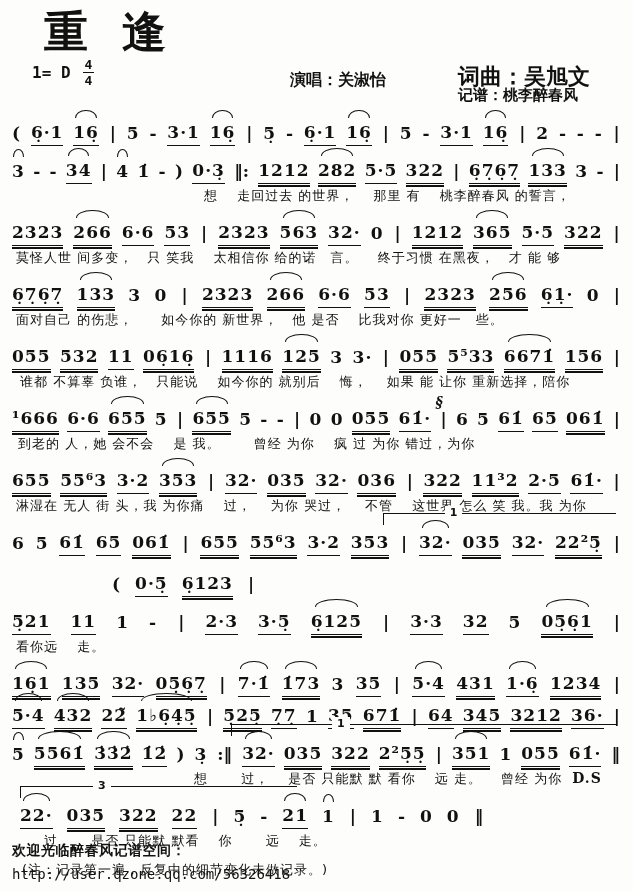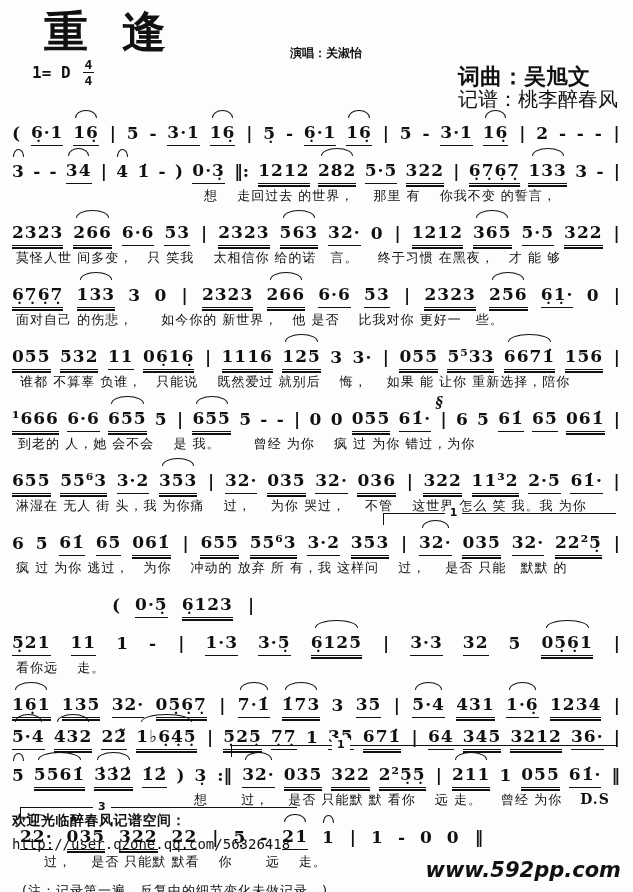--- a/index.html
+++ b/index.html
@@ -18,23 +18,23 @@
     font-family:"DejaVu Sans","Liberation Sans",sans-serif;
   }
   .keysig{
     position:absolute;left:22px;top:52px;font-size:16px;font-weight:bold;
     font-family:"DejaVu Sans Mono","Liberation Mono",monospace;
     display:flex;align-items:center;gap:12px;
   }
   .meter{display:inline-flex;flex-direction:column;align-items:center;line-height:1;font-size:13px;}
   .meter .num{border-bottom:1.5px solid #111;padding:0 2px 1px 2px;}
   .meter .den{padding-top:1px;}
-  .credit1{position:absolute;left:280px;top:39px;font-size:12px;font-weight:bold;}
+  .credit1{position:absolute;left:280px;top:64px;font-size:16px;font-weight:bold;}
   .credit2{position:absolute;left:448px;top:56px;font-size:22px;font-weight:bold;}
-  .credit3{position:absolute;left:448px;top:80px;font-size:20px;font-weight:normal;}
+  .credit3{position:absolute;left:448px;top:80px;font-size:15px;font-weight:bold;}
 
   
   .systems{padding:8px 2px 0 2px;}
   .system{margin-bottom:11px;}
   .notes-row{
     position:relative;display:flex;align-items:flex-end;
     font-family:"DejaVu Serif","Liberation Serif",serif;
     font-weight:bold;font-size:17px;line-height:26px;height:30px;
   }
   .notes-row.between{justify-content:space-between;}
@@ -61,21 +61,21 @@
   }
   .volta .vlabel{
     position:absolute;top:-8px;left:26%;background:#fdfdfc;
     padding:0 5px;font-size:11px;font-weight:bold;line-height:14px;
     font-family:"DejaVu Sans",sans-serif;
   }
   .lyrics{
     font-size:13px;line-height:19px;margin-top:2px;letter-spacing:1px;
     font-family:"DejaVu Sans","Liberation Sans",sans-serif;white-space:pre;
   }
-  .ds{font-weight:bold;font-family:"DejaVu Serif",serif;font-size:14px;margin-left:18px;}
+  .ds{font-weight:bold;font-family:"DejaVu Serif",serif;font-size:14px;margin-left:10px;}
 
   
   .note-line{
     font-size:13px;margin:4px 0 0 12px;letter-spacing:1px;
     font-family:"DejaVu Sans",sans-serif;
   }
   .footer{
     position:absolute;left:0;right:0;bottom:10px;
     display:flex;align-items:baseline;padding:0 12px;gap:6px;flex-direction:column;
   }
@@ -150,21 +150,21 @@
           <span class="tok u2 slur">282</span>
           <span class="tok u1">5·5</span>
           <span class="tok u2">322</span>
           <span class="tok bar">|</span>
           <span class="tok u2">6̣7̣6̣7̣</span>
           <span class="tok u2 slur">133</span>
           <span class="tok">3</span>
           <span class="tok">-</span>
           <span class="tok bar">|</span>
         </div>
-        <div class="lyrics" style="padding-left: 192px;">想　 走回过去 的世界，　 那里 有　 你我不变 的誓言，</div>
+        <div class="lyrics" style="padding-left: 192px;">想　 走回过去 的世界，　 那里 有　 桃李醉春风 的誓言，</div>
       </div>
       <div class="system">
         <div class="notes-row between">
           <span class="tok u2">2323</span>
           <span class="tok u2 slur">266</span>
           <span class="tok u1">6·6</span>
           <span class="tok u1">53</span>
           <span class="tok bar">|</span>
           <span class="tok u2">2323</span>
           <span class="tok u2 slur">563</span>
@@ -210,21 +210,21 @@
           <span class="tok u2 slur">125</span>
           <span class="tok">3</span>
           <span class="tok">3·</span>
           <span class="tok bar">|</span>
           <span class="tok u2">055</span>
           <span class="tok u2">5⁵33</span>
           <span class="tok u2 slur">6671̇</span>
           <span class="tok u2">156</span>
           <span class="tok bar">|</span>
         </div>
-        <div class="lyrics" style="padding-left: 8px;">谁都 不算辜 负谁，　只能说　 既然爱过 就别后　 悔，　 如果 能 让你 重新选择，陪你</div>
+        <div class="lyrics" style="padding-left: 8px;">谁都 不算辜 负谁，　只能说　 如今你的 就别后　 悔，　 如果 能 让你 重新选择，陪你</div>
       </div>
       <div class="system">
         <div class="notes-row between">
           <span class="tok u2">¹666</span>
           <span class="tok u1">6·6</span>
           <span class="tok u2 slur">655</span>
           <span class="tok">5</span>
           <span class="tok bar">|</span>
           <span class="tok u2 slur">655</span>
           <span class="tok">5</span>
@@ -280,38 +280,37 @@
           <span class="tok bar">|</span>
           <span class="tok u1 slur">32·</span>
           <span class="tok u2">035</span>
           <span class="tok u1">32·</span>
           <span class="tok u2">22²5̣</span>
           <span class="tok bar">|</span>
           <div class="volta" style="left: 61%; width: 38%;">
             <span class="vlabel">1</span>
           </div>
         </div>
-        <div class="lyrics" style="padding-left: 4px;">疯 过 为你 逃过，　为你　 冲动的 放弃 所 有，我 这样问　 过，　 是否 只能　默默 的</div>
       </div>
       <div class="system" style="margin-left: 100px; margin-bottom: 8px;">
         <div class="notes-row start">
           <span class="tok">(</span>
           <span class="tok u1">0·5̣</span>
           <span class="tok u2">6̣123</span>
           <span class="tok bar">|</span>
         </div>
       </div>
       <div class="system">
         <div class="notes-row between">
           <span class="tok u1">5̣21</span>
           <span class="tok u1">11</span>
           <span class="tok">1</span>
           <span class="tok">-</span>
           <span class="tok bar">|</span>
-          <span class="tok u1">1·3</span>
+          <span class="tok u1">2·3</span>
           <span class="tok u1">3·5̣</span>
           <span class="tok u2 slur">6̣125</span>
           <span class="tok bar">|</span>
           <span class="tok u1">3·3</span>
           <span class="tok u1">32</span>
           <span class="tok">5</span>
           <span class="tok u2 slur">05̣6̣1</span>
           <span class="tok bar">|</span>
         </div>
         <div class="lyrics" style="padding-left: 4px;">看你远　 走。</div>
@@ -362,21 +361,21 @@
           <span class="tok u2 slur">3̇3̇2̇</span>
           <span class="tok u1">1̇2̇</span>
           <span class="tok">)</span>
           <span class="tok">3̣</span>
           <span class="tok bar">:‖</span>
           <span class="tok u1 slur">32·</span>
           <span class="tok u2">035</span>
           <span class="tok u2">322</span>
           <span class="tok u2">2²5̣5̣</span>
           <span class="tok bar">|</span>
-          <span class="tok u2 slur">211</span>
+          <span class="tok u2 slur">351</span>
           <span class="tok">1</span>
           <span class="tok u2">055</span>
           <span class="tok u1">61̇·</span>
           <span class="tok bar">‖</span>
           <div class="volta" style="left: 36%; width: 63%;">
             <span class="vlabel">1</span>
           </div>
         </div>
         <div class="lyrics" style="padding-left: 182px;">想　　 过，　 是否 只能默 默 看你　 远 走。　 曾经 为你<span class="ds">D.S</span></div>
       </div>
@@ -403,16 +402,15 @@
         </div>
         <div class="lyrics" style="padding-left: 24px;">过，　 是否 只能默 默看　 你　　 远　 走。</div>
       </div>
     </div>
 
   <div class="note-line">(注：记录第一遍，反复中的细节变化未做记录。)</div>
 
   <div class="footer">
     <span class="welcome">欢迎光临醉春风记谱空间：</span>
     <span class="url">http://user.qzone.qq.com/56326418</span>
-    <span class="site">www.592pp.com</span>
   </div>
 
 </div>
 
 </body></html>

